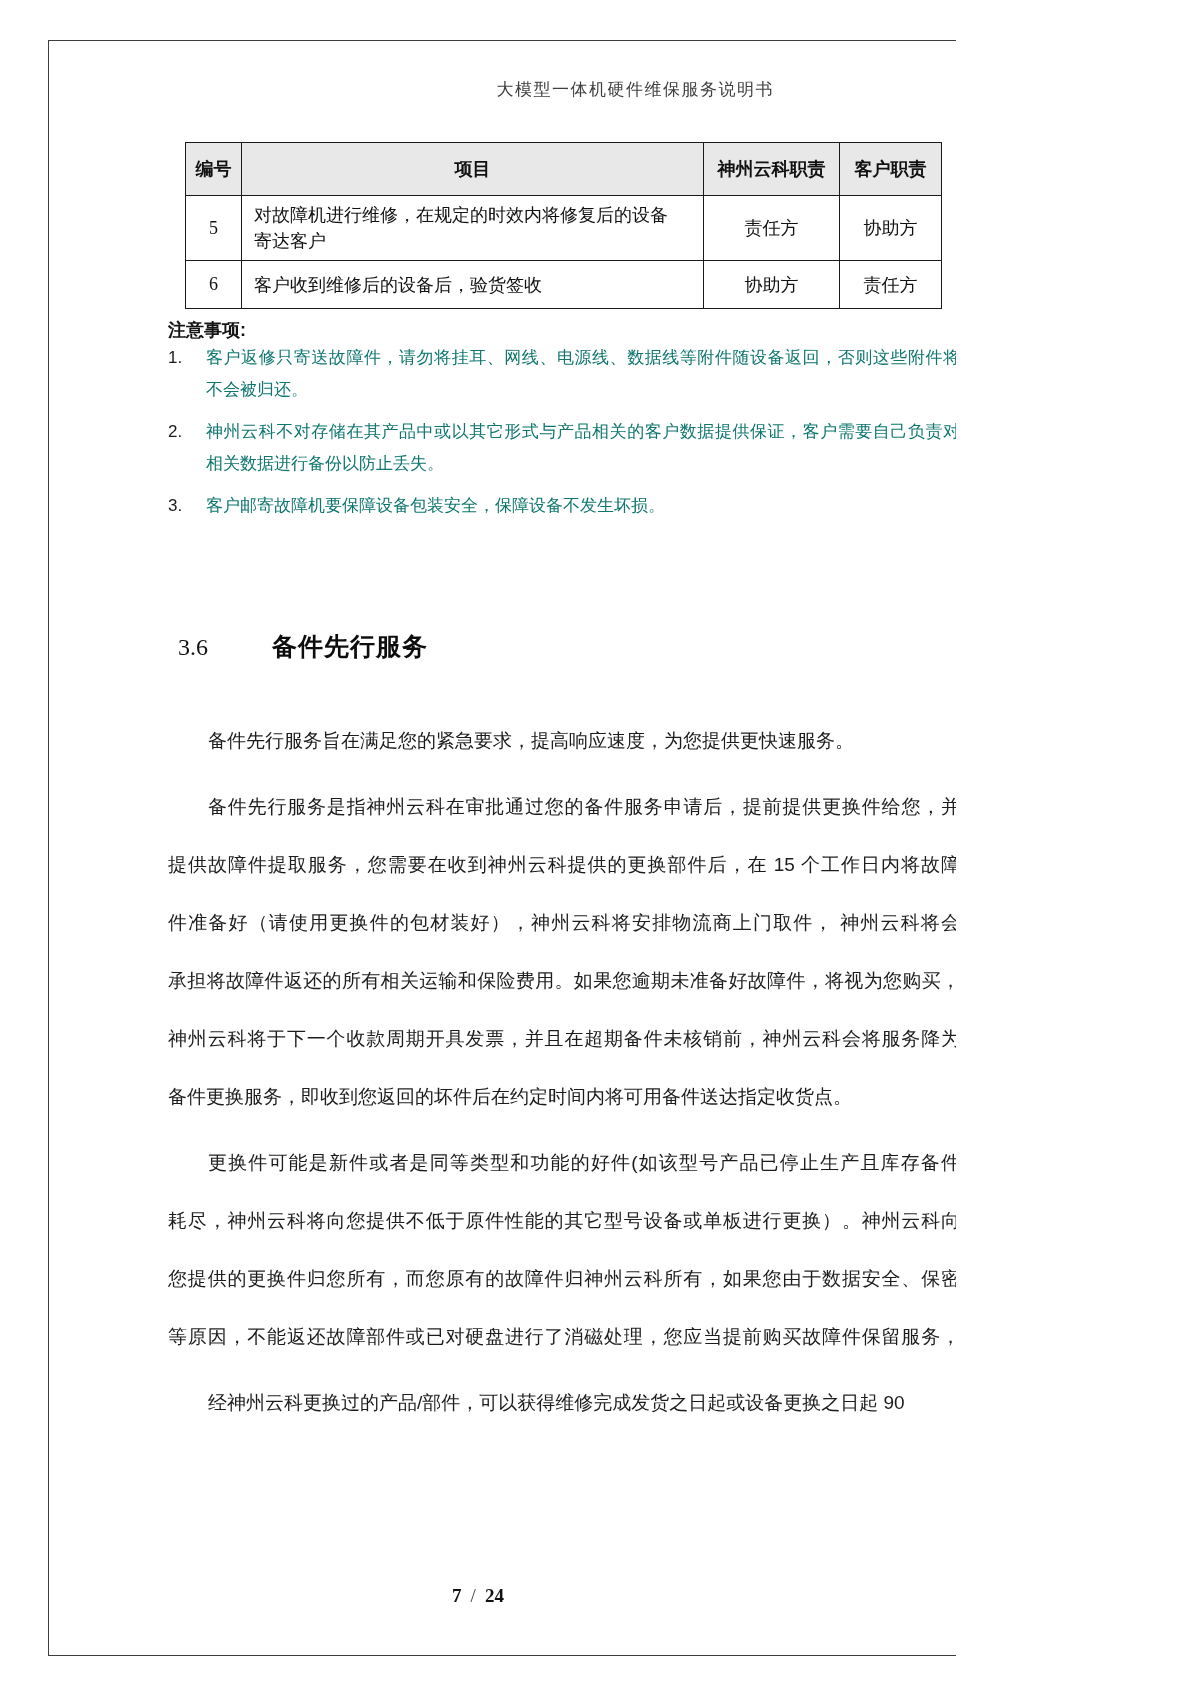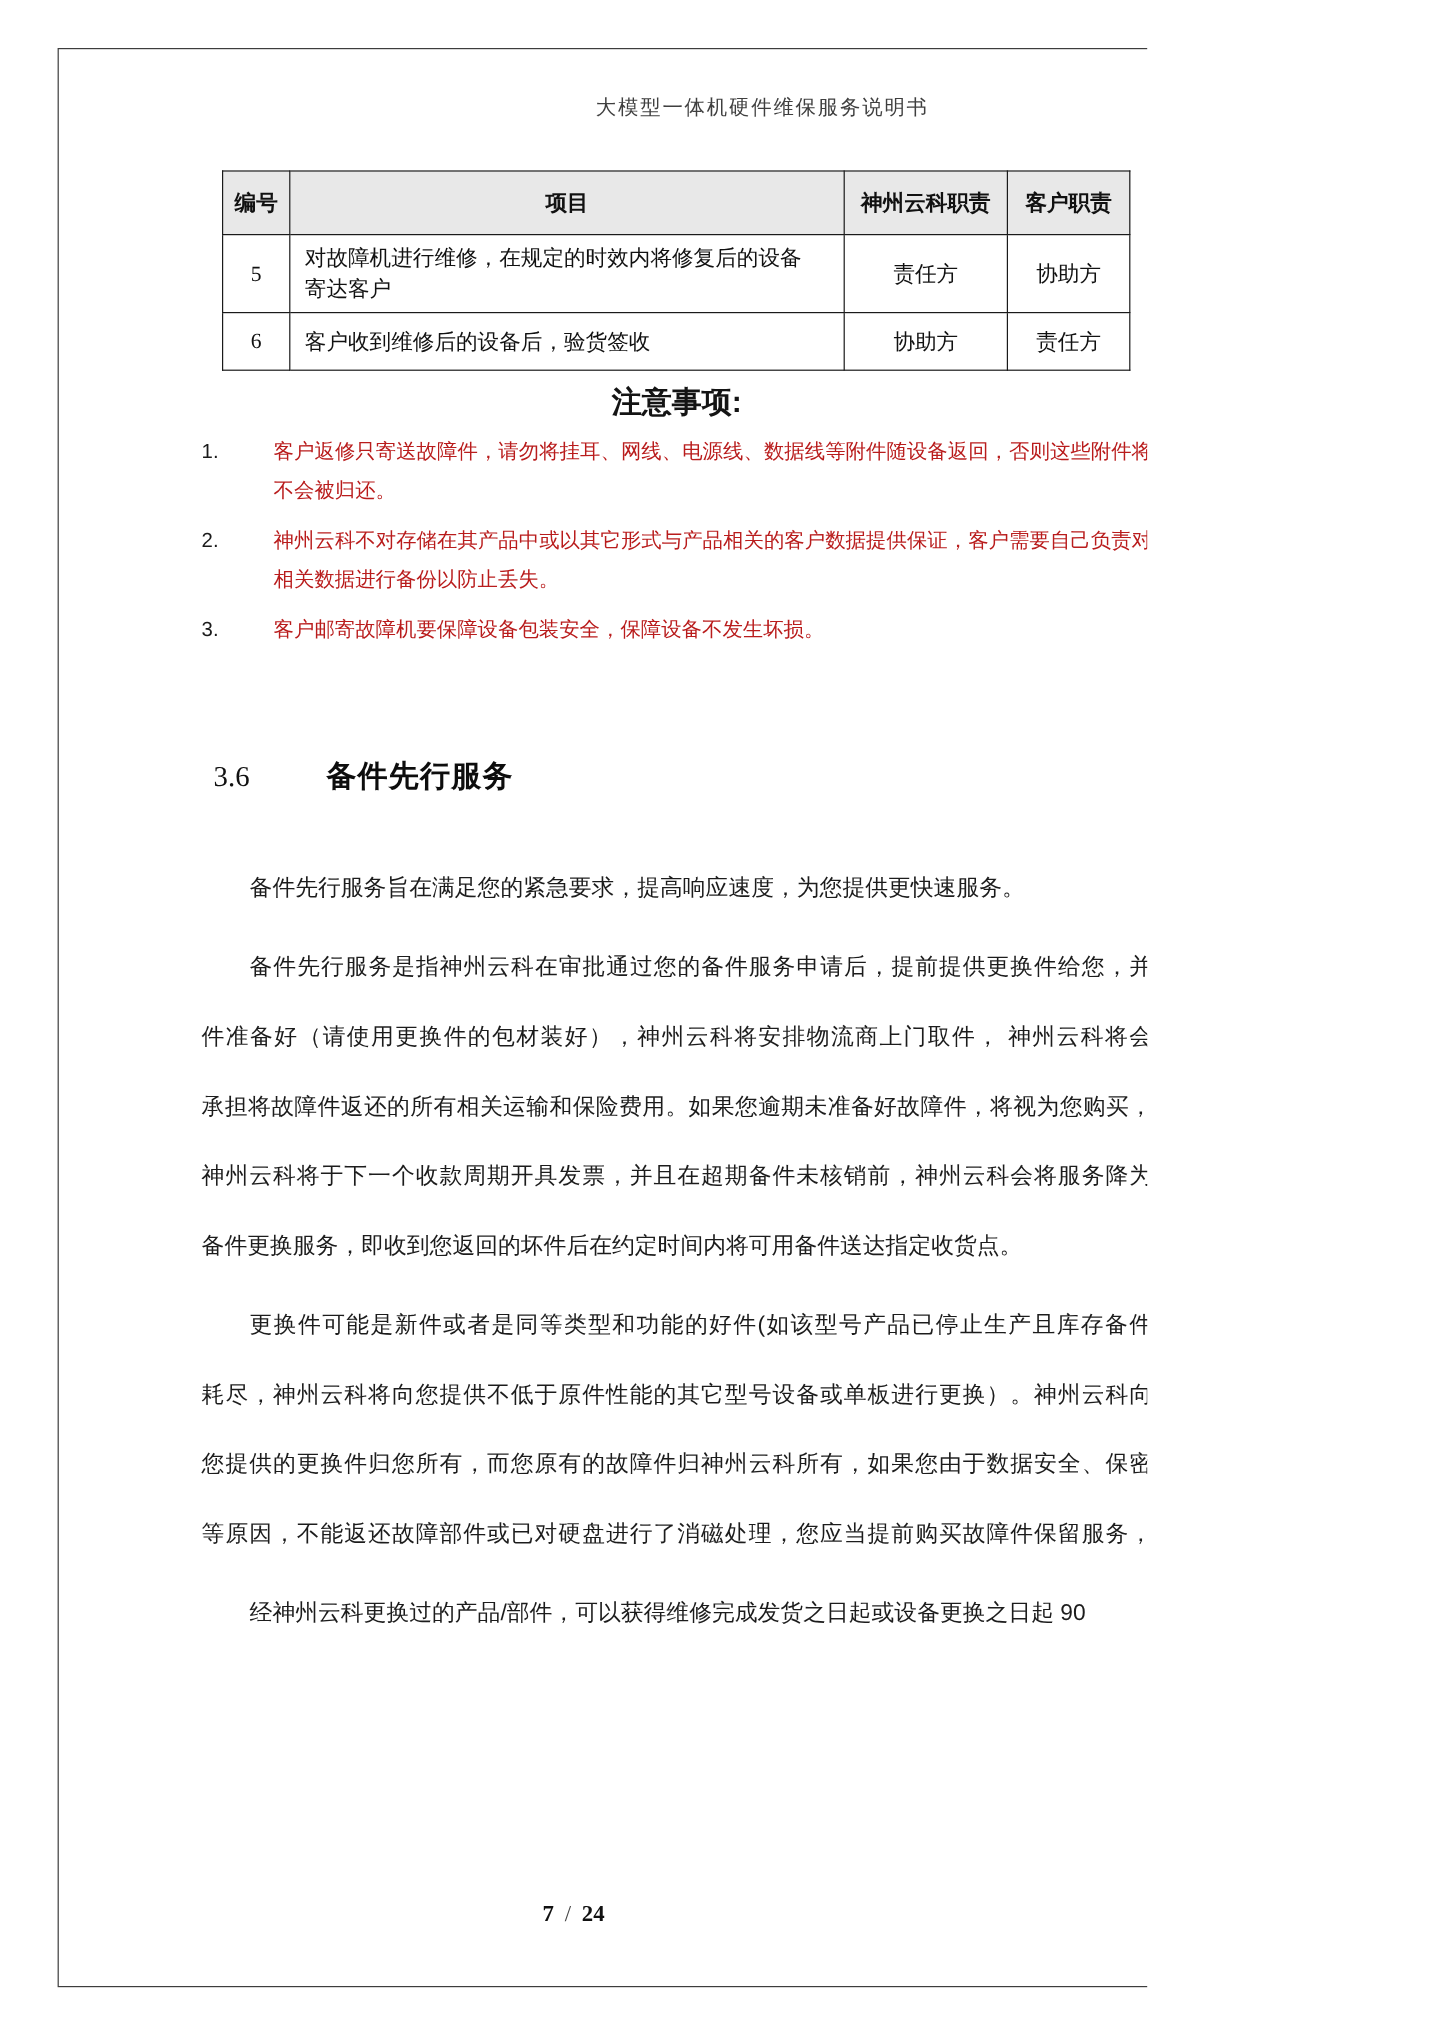--- a/index.html
+++ b/index.html
@@ -22,24 +22,24 @@
     font-family:"Liberation Serif", serif; font-size:18px; color:#111;
   }
   table.resp th, table.resp td { border:1px solid #1a1a1a; padding:4px 0; }
   table.resp thead th { background:#e8e8e8; font-weight:bold; text-align:center; height:44px; }
   table.resp td.center { text-align:center; }
   table.resp td.item { text-align:left; padding:6px 12px; line-height:26px; }
   tr.row5 { height:62px; }
   tr.row6 { height:48px; }
 
   .notes { position:absolute; left:168px; top:318px; width:792px; }
-  .notes-title { font-size:25px; font-weight:bold; margin-bottom:10px; color:#141414;text-align:center; }
+  .notes-title { font-size:18px; font-weight:bold; color:#141414; }
   .note-item { display:flex; margin-bottom:10px; }
   .note-num { width:38px; flex:none; font-size:17px; line-height:32px; }
-  .note-lines { flex:1; font-size:17px; line-height:32px; color:#b91c1c;margin-left:22px; }
+  .note-lines { flex:1; font-size:17px; line-height:32px; color:#0f766e; }
   .just { text-align:justify; text-align-last:justify; }
 
   .heading { position:absolute; left:178px; top:630px; display:flex; align-items:baseline; gap:16px; }
   .heading-num { font-family:"Liberation Serif", serif; font-size:24px; color:#111; }
   .heading-title { font-size:25px; font-weight:bold; letter-spacing:1px; color:#0d0d0d;margin-left:48px; }
 
   .body-text { position:absolute; left:168px; top:712px; width:792px; font-size:19px; line-height:58px; color:#1c1c1c; }
   .para { margin:0 0 8px 0; }
   .ind { text-indent:40px; }
 
@@ -126,20 +126,21 @@
     <span class="heading-title">备件先行服务</span>
   </div>
 
   <div class="body-text">
     <div class="para">
       <div class="ind">备件先行服务旨在满足您的紧急要求，提高响应速度，为您提供更快速服务。</div>
     </div>
 
     <div class="para">
       <div class="ind just">备件先行服务是指神州云科在审批通过您的备件服务申请后，提前提供更换件给您，并</div>
+      <div class="just">提供故障件提取服务，您需要在收到神州云科提供的更换部件后，在 15 个工作日内将故障</div>
       <div class="just">件准备好（请使用更换件的包材装好），神州云科将安排物流商上门取件， 神州云科将会</div>
       <div class="just">承担将故障件返还的所有相关运输和保险费用。如果您逾期未准备好故障件，将视为您购买，</div>
       <div class="just">神州云科将于下一个收款周期开具发票，并且在超期备件未核销前，神州云科会将服务降为</div>
       <div>备件更换服务，即收到您返回的坏件后在约定时间内将可用备件送达指定收货点。</div>
     </div>
 
     <div class="para">
       <div class="ind just">更换件可能是新件或者是同等类型和功能的好件(如该型号产品已停止生产且库存备件</div>
       <div class="just">耗尽，神州云科将向您提供不低于原件性能的其它型号设备或单板进行更换）。神州云科向</div>
       <div class="just">您提供的更换件归您所有，而您原有的故障件归神州云科所有，如果您由于数据安全、保密</div>

